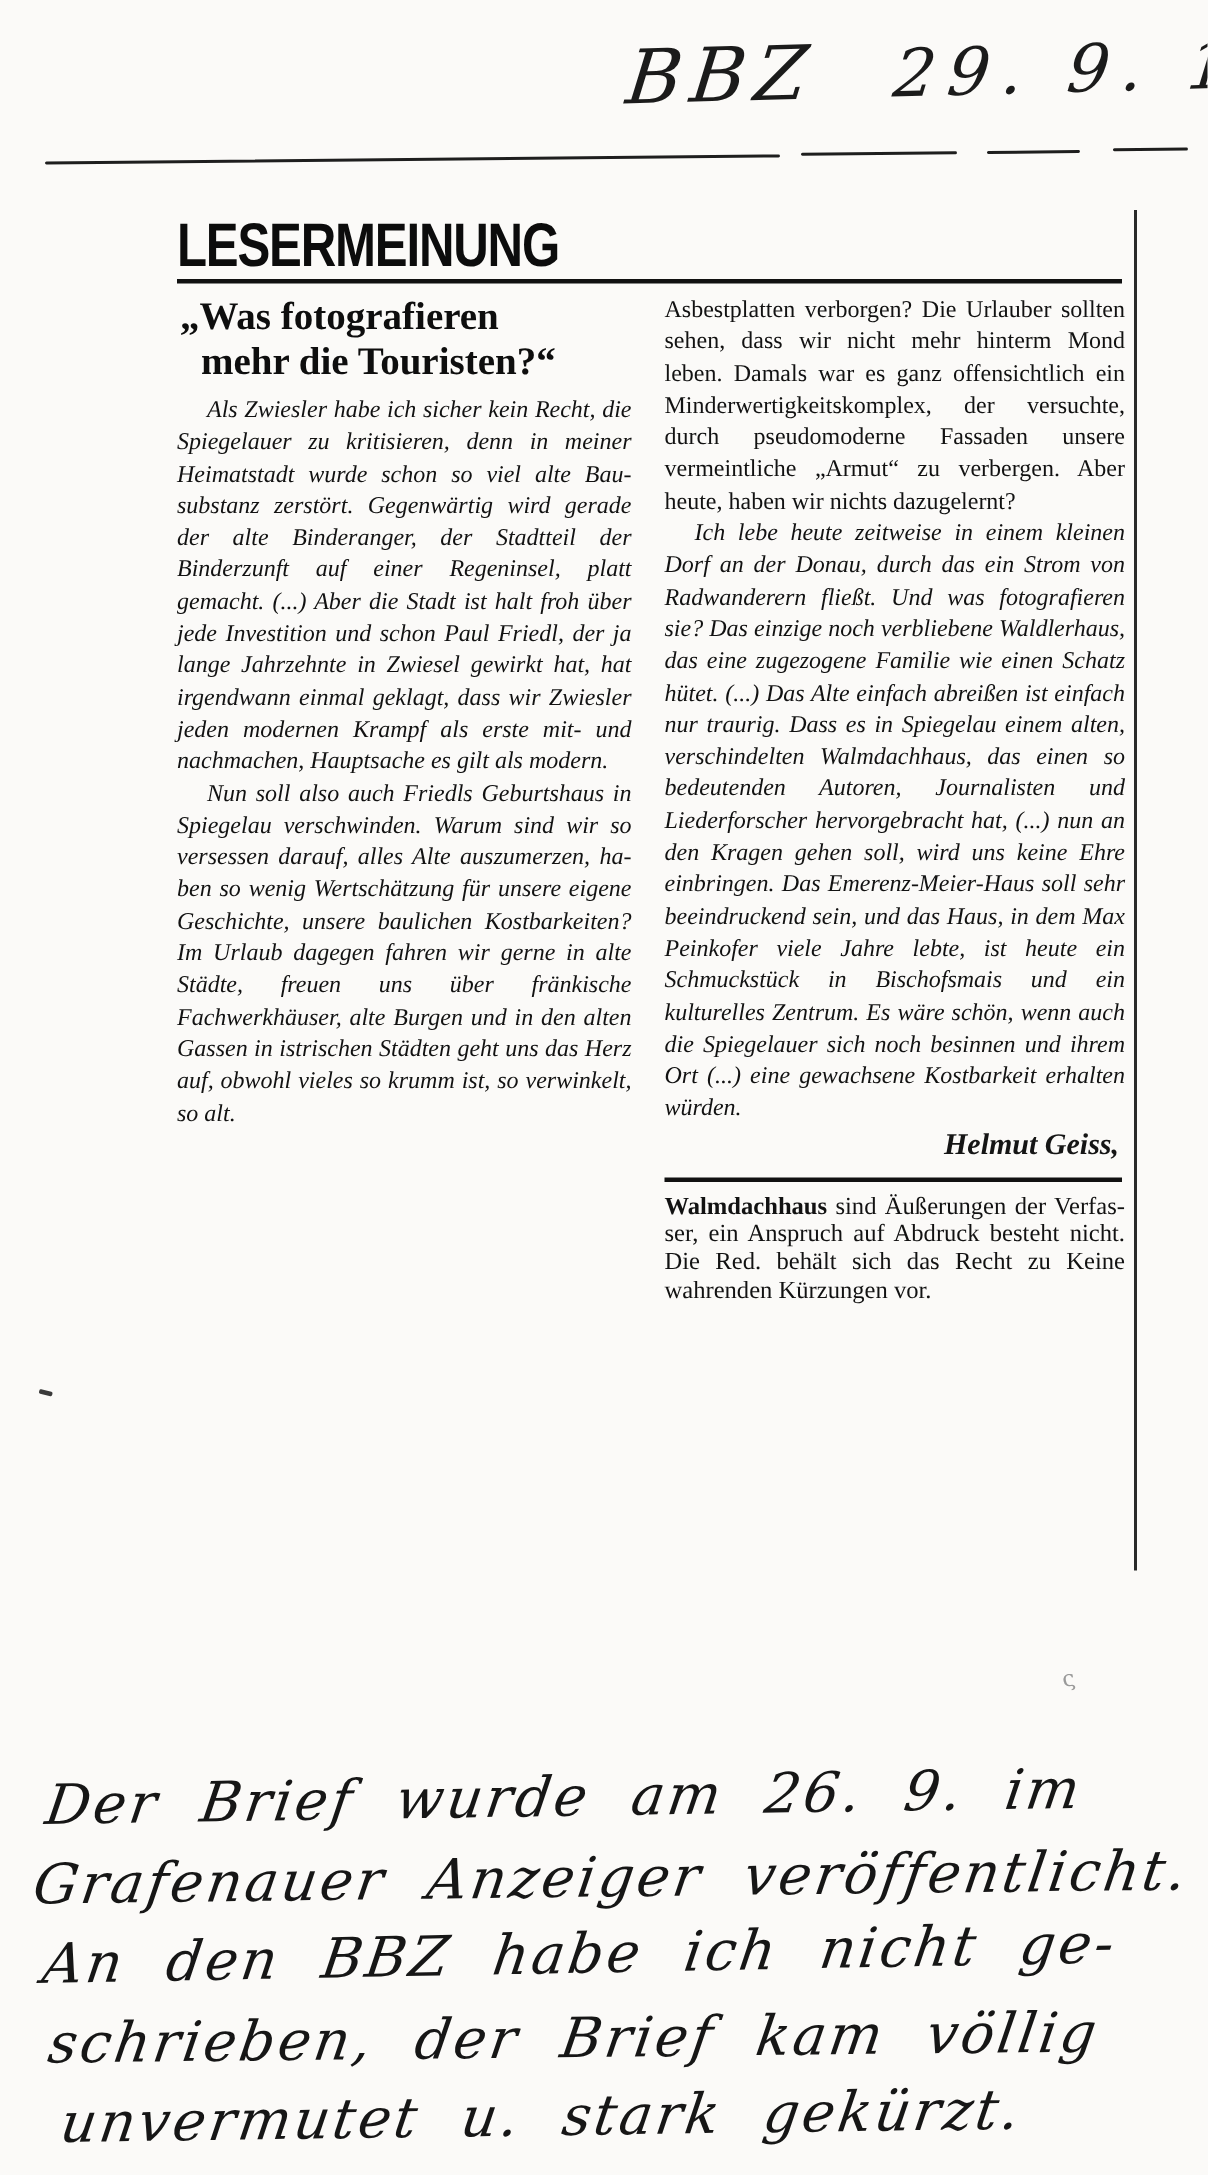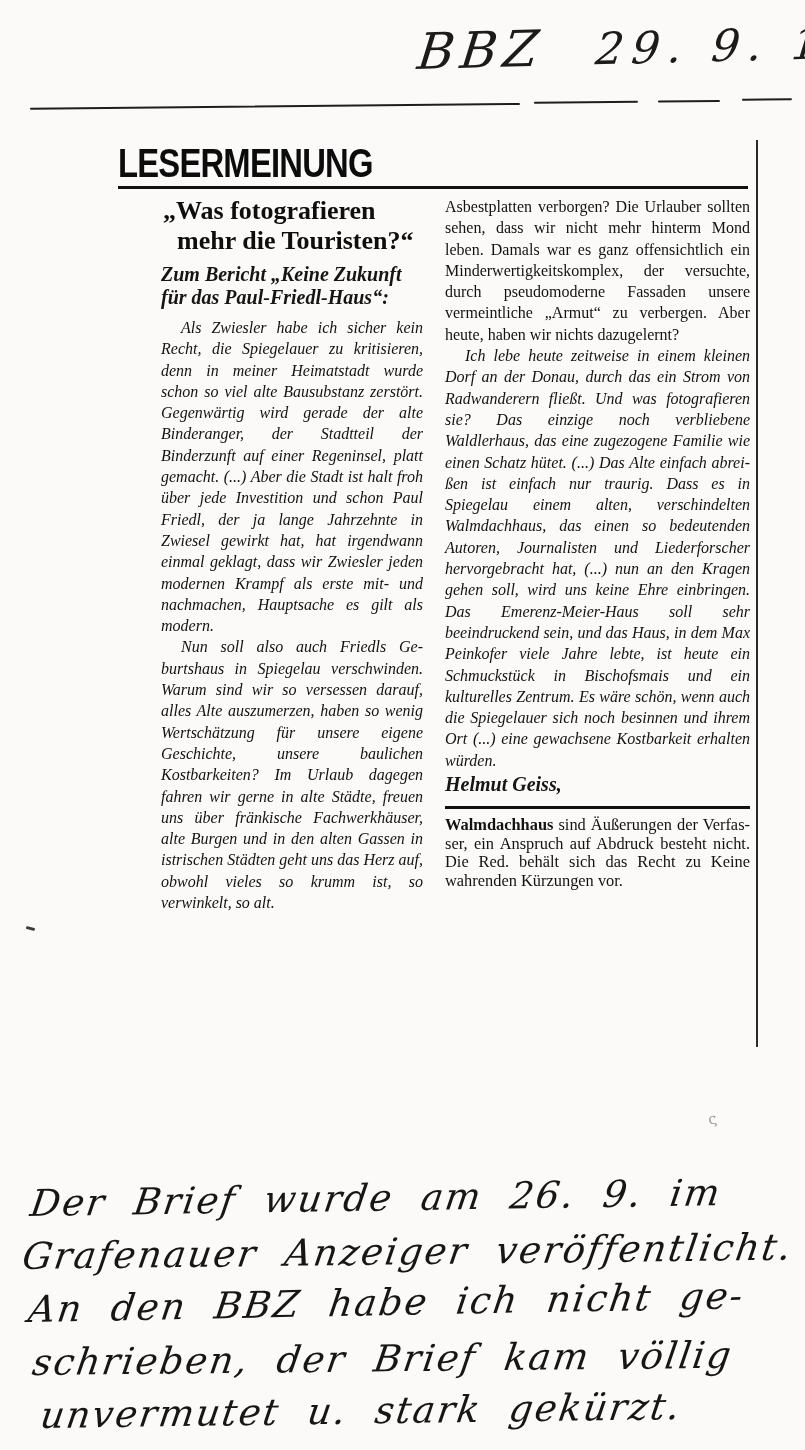--- a/index.html
+++ b/index.html
@@ -32,29 +32,29 @@
   
   .clipping{position:absolute;left:118px;top:142px;width:632px;}
   .section-head{
     font-family:"Liberation Sans", sans-serif;
     font-weight:700;font-size:41px;line-height:42px;
     letter-spacing:-1px;color:#0c0c0c;
     display:inline-block;transform:scaleX(0.80);transform-origin:left center;
     white-space:nowrap;
   }
   .section-rule{height:3px;background:#111;margin-top:2px;width:630px;}
-  .cols{display:flex;gap:22px;margin-top:7px;margin-left:43px;}
+  .cols{display:flex;gap:22px;margin-top:7px;}
   .col-left{width:303px;}
   .col-right{width:307px;}
   .title{margin:0 0 7px 2px;font-weight:700;font-size:26px;line-height:30px;color:#0e0e0e;}
   .title .t2{padding-left:14px;display:inline-block;}
   .lead{margin:0 0 9px 0;font-style:italic;font-weight:700;font-size:20px;line-height:22.5px;}
   p.body{margin:0;font-size:16px;line-height:21.3px;text-align:justify;color:#121212;}
   p.indent{text-indent:20px;font-style:italic;}
-  .signature{font-style:italic;font-weight:700;font-size:20px;line-height:21px;margin-top:3px;padding-right:4px;}
+  .signature{text-align:right;font-style:italic;font-weight:700;font-size:20px;line-height:21px;margin-top:3px;padding-right:4px;}
   .footer-rule{height:3px;background:#111;margin:11px 0 7px;width:305px;}
   .footer-note{margin:0;font-size:16.4px;line-height:18.7px;text-align:justify;color:#121212;}
   .footer-note .fb{font-weight:700;}
   
   .vrule{position:absolute;left:756px;top:140px;width:2px;height:907px;background:#2a2a2a;}
   
   .artifact-dash{position:absolute;left:26px;top:927px;width:9px;height:3px;background:#3a3a3a;transform:rotate(14deg);border-radius:1px;}
   .artifact-squiggle{position:absolute;left:708px;top:1110px;color:#9a9a9a;font-size:15px;font-family:"DejaVu Serif",serif;transform:rotate(-12deg);}
   
   .hand-bottom{
@@ -92,21 +92,20 @@
   <div class="clipping">
     <div class="section-head">LESERMEINUNG</div>
     <div class="section-rule"></div>
 
     <div class="cols">
       <div class="col-left">
         <h1 class="title">
           <span class="t1">„Was fotografieren</span><br>
           <span class="t2">mehr die Touristen?“</span>
         </h1>
-        <p class="lead">Zum Bericht „Keine Zukunft für das Paul-Friedl-Haus“:</p>
         <p class="body indent">Als Zwiesler habe ich sicher kein Recht, die Spiegelauer zu kri­tisieren, denn in meiner Heimat­stadt wurde schon so viel alte Bau­substanz zerstört. Gegenwärtig wird gerade der alte Binderanger, der Stadtteil der Binderzunft auf einer Regeninsel, platt gemacht. (...) Aber die Stadt ist halt froh über jede Investition und schon Paul Friedl, der ja lange Jahrzehnte in Zwiesel gewirkt hat, hat irgend­wann einmal geklagt, dass wir Zwiesler jeden modernen Krampf als erste mit- und nachmachen, Hauptsache es gilt als modern.</p>
         <p class="body indent">Nun soll also auch Friedls Ge­burtshaus in Spiegelau verschwin­den. Warum sind wir so versessen darauf, alles Alte auszumerzen, ha­ben so wenig Wertschätzung für unsere eigene Geschichte, unsere baulichen Kostbarkeiten? Im Ur­laub dagegen fahren wir gerne in alte Städte, freuen uns über fränki­sche Fachwerkhäuser, alte Burgen und in den alten Gassen in istri­schen Städten geht uns das Herz auf, obwohl vieles so krumm ist, so verwinkelt, so alt.</p>
       </div>
 
       <div class="col-right">
         <p class="body">Asbestplatten verborgen? Die Ur­lauber sollten sehen, dass wir nicht mehr hinterm Mond leben. Da­mals war es ganz offensichtlich ein Minderwertigkeitskomplex, der versuchte, durch pseudomoderne Fassaden unsere vermeintliche „Armut“ zu verbergen. Aber heute, haben wir nichts dazugelernt?</p>
         <p class="body indent">Ich lebe heute zeitweise in ei­nem kleinen Dorf an der Donau, durch das ein Strom von Radwan­derern fließt. Und was fotografie­ren sie? Das einzige noch verblie­bene Waldlerhaus, das eine zuge­zogene Familie wie einen Schatz hütet. (...) Das Alte einfach abrei­ßen ist einfach nur traurig. Dass es in Spiegelau einem alten, verschin­delten Walmdachhaus, das einen so bedeutenden Autoren, Journa­listen und Liederforscher hervor­gebracht hat, (...) nun an den Kra­gen gehen soll, wird uns keine Ehre einbringen. Das Emerenz-Meier-Haus soll sehr beeindruckend sein, und das Haus, in dem Max Peinko­fer viele Jahre lebte, ist heute ein Schmuckstück in Bischofsmais und ein kulturelles Zentrum. Es wäre schön, wenn auch die Spie­gelauer sich noch besinnen und ih­rem Ort (...) eine gewachsene Kost­barkeit erhalten würden.</p>
         <div class="signature">
           <div>Helmut Geiss,</div>
         </div>

